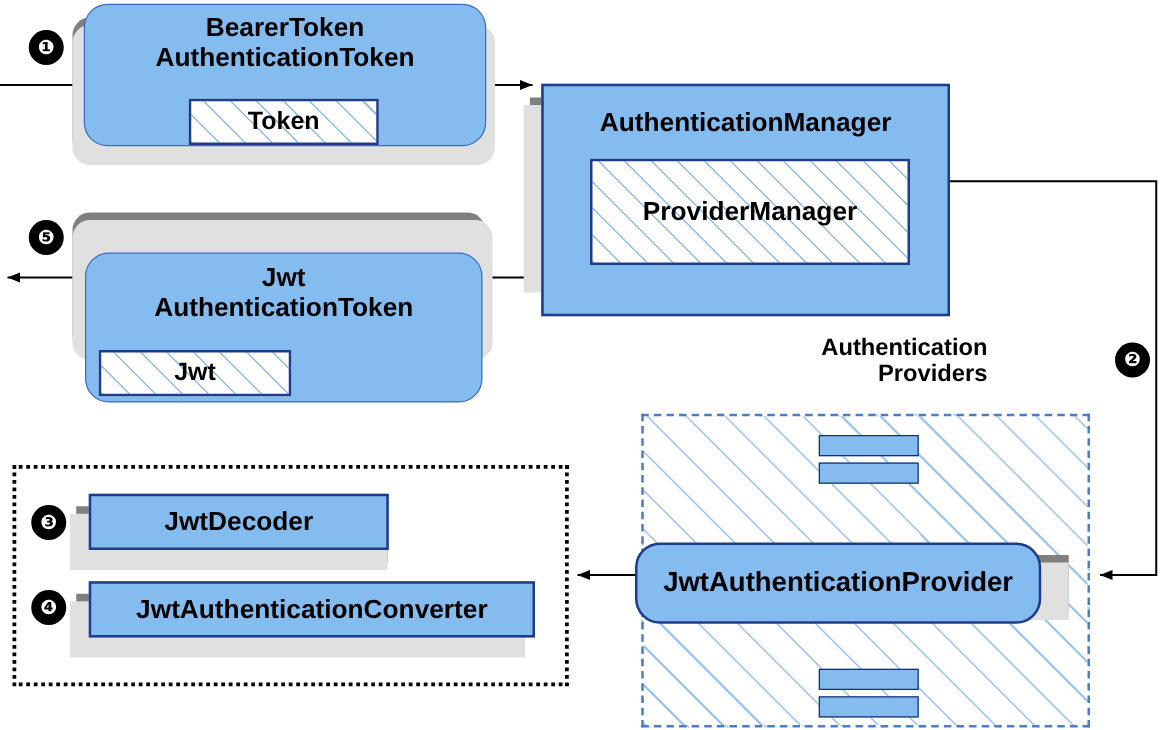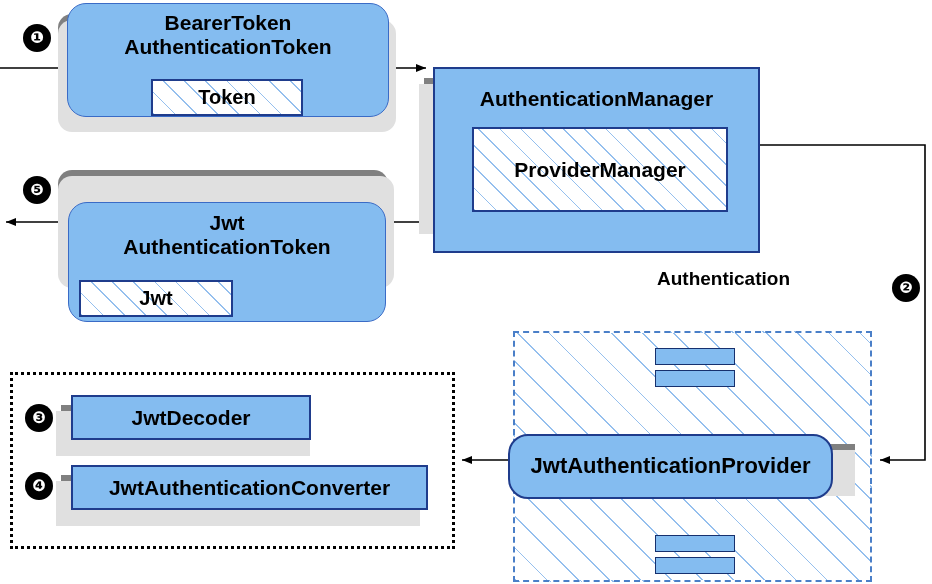--- a/index.html
+++ b/index.html
@@ -129,20 +129,21 @@
 
   <div class="shadow-dark" style="left:424px;top:78px;width:336px;height:150px;"></div>
   <div class="shadow-light" style="left:419px;top:84px;width:341px;height:150px;"></div>
   <div class="node blue-box" style="left:433px;top:67px;width:327px;height:186px;flex-direction:column;justify-content:flex-start;padding-top:18px;font-size:21px;border-width:2px;">
     <div>AuthenticationManager</div>
     <div class="hatch" style="position:absolute;left:37px;top:58px;width:252px;height:81px;font-size:21px;">ProviderManager</div>
   </div>
 
   <div class="region-label" style="left:590px;top:268px;width:200px;">
     <div>Authentication</div>
+    <div>Providers</div>
   </div>
 
   <div class="node hatch-region" style="left:513px;top:331px;width:359px;height:251px;"></div>
 
   <div class="small-bar" style="left:655px;top:348px;width:78px;height:15px;"></div>
   <div class="small-bar" style="left:655px;top:370px;width:78px;height:15px;"></div>
 
   <div class="small-bar" style="left:655px;top:535px;width:78px;height:15px;"></div>
   <div class="small-bar" style="left:655px;top:557px;width:78px;height:15px;"></div>
 

